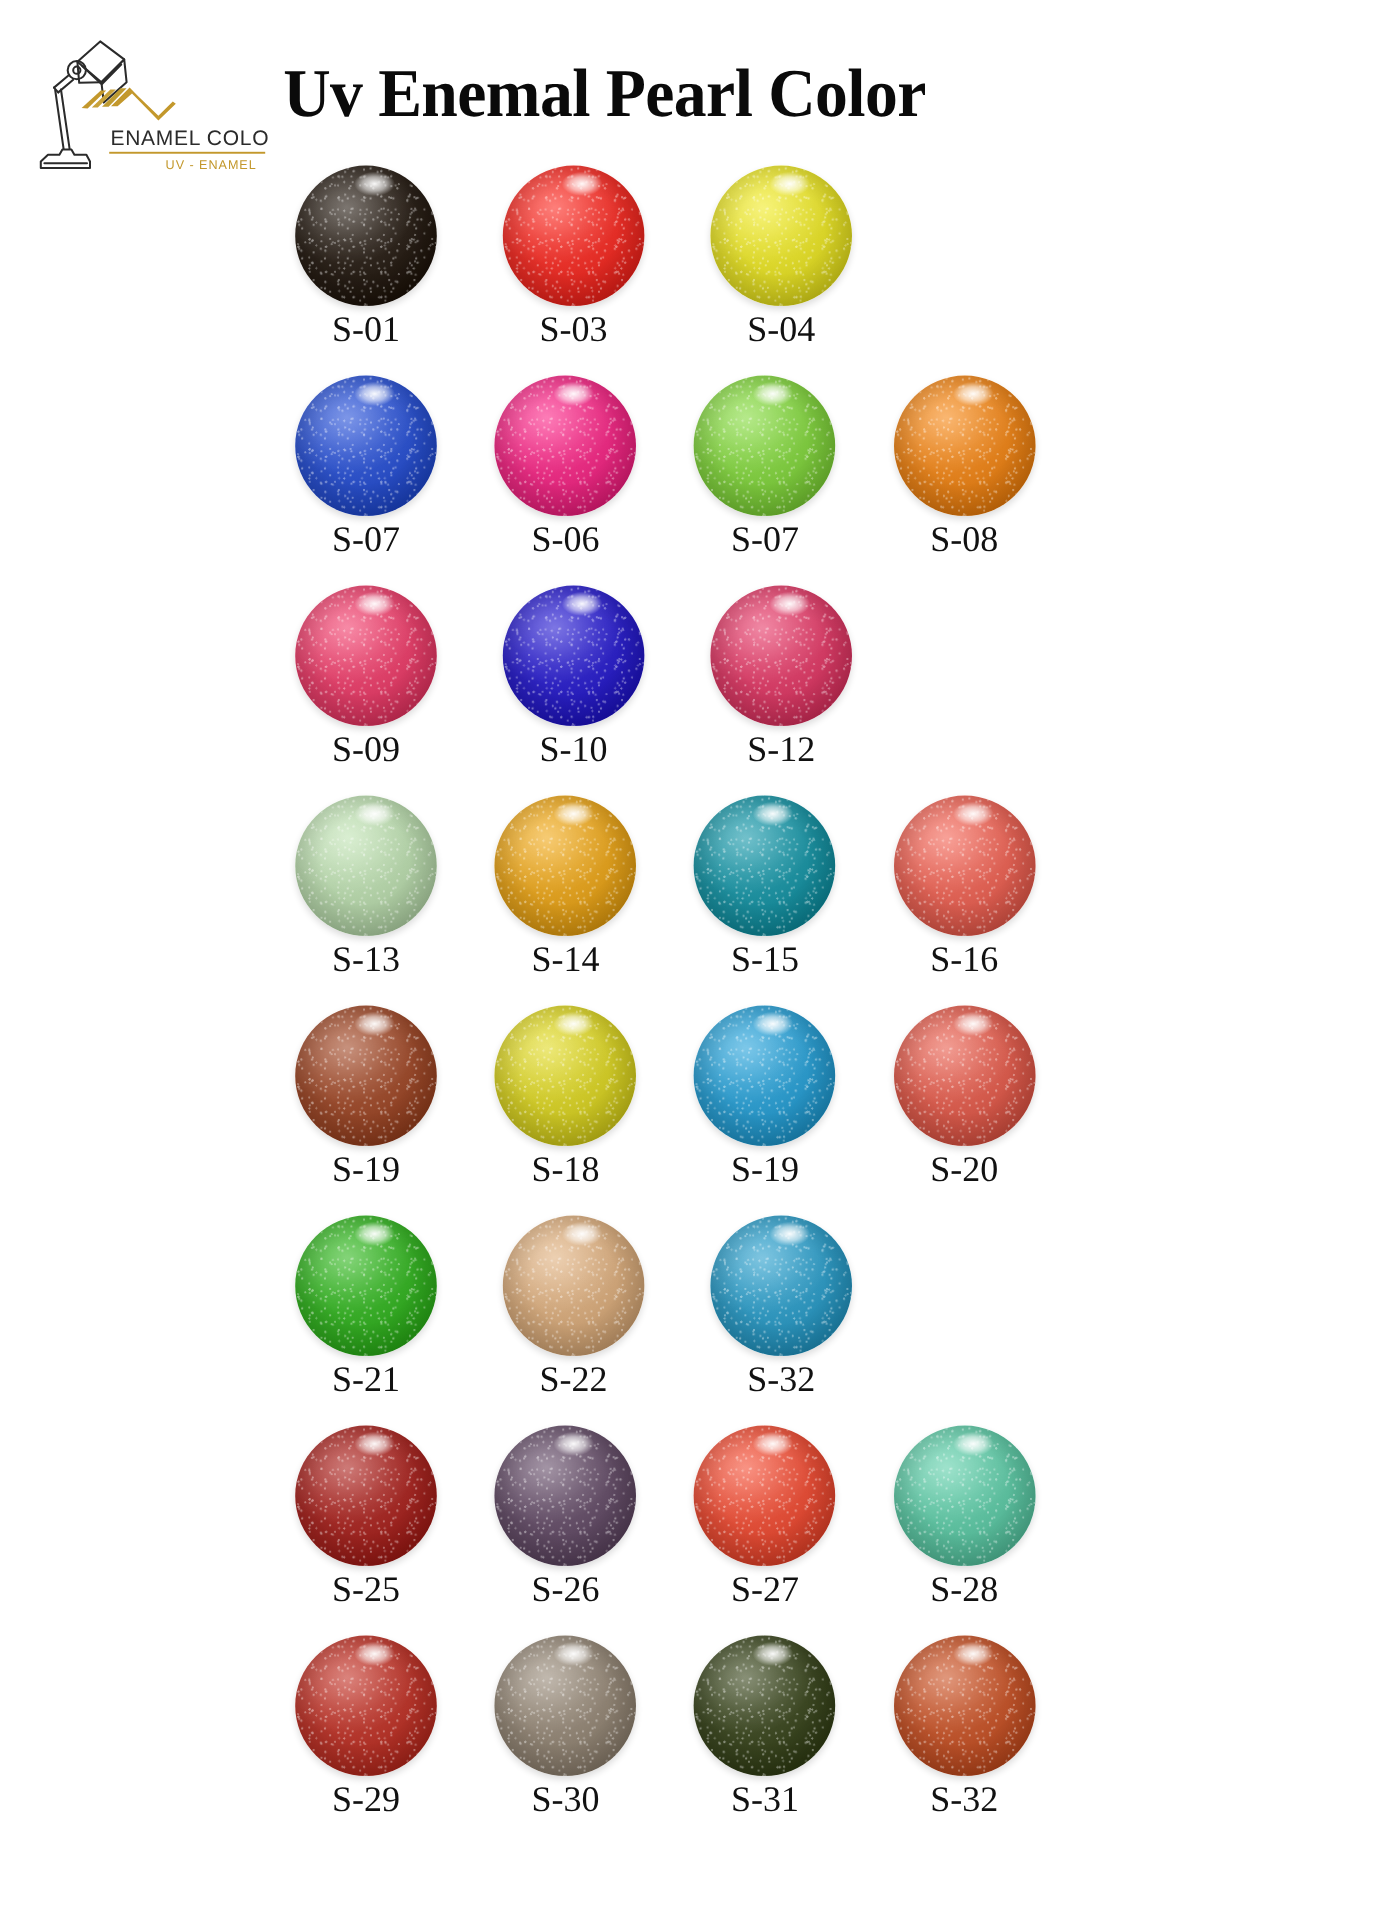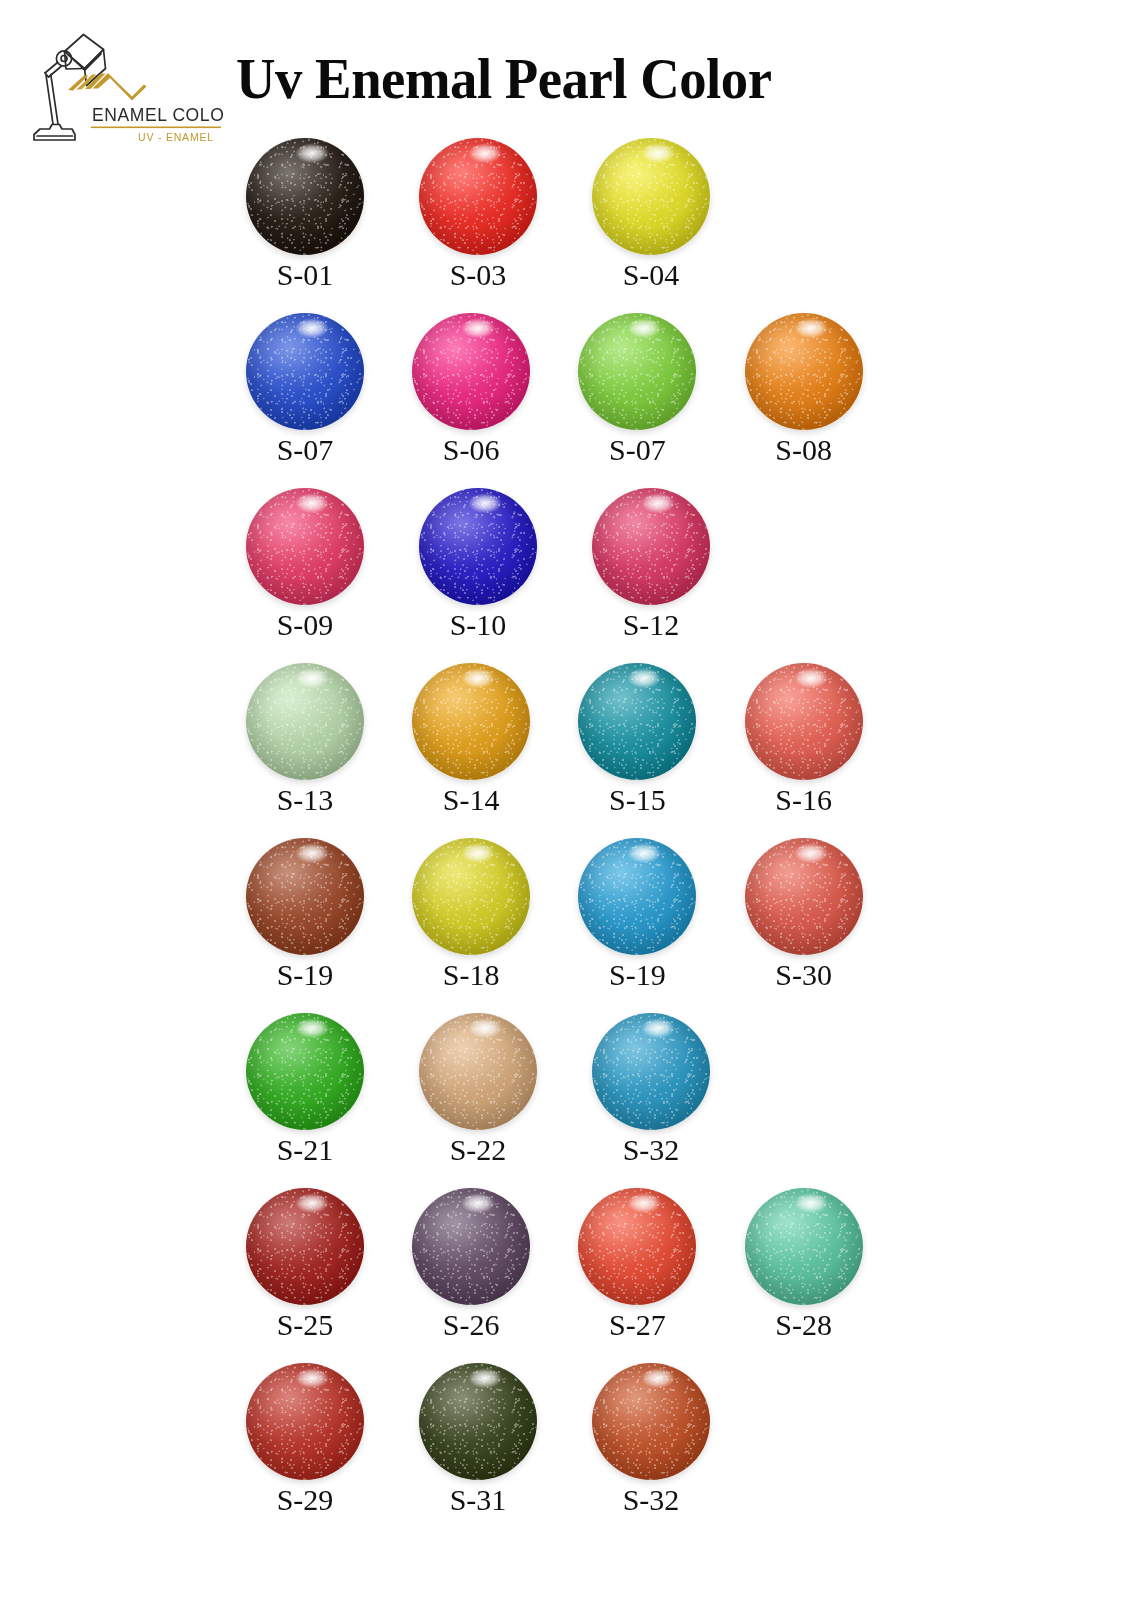--- a/index.html
+++ b/index.html
@@ -301,82 +301,88 @@
       <div class="cell">
         <div class="dome-wrap">
           <div class="dome" style="background: radial-gradient(circle at 38% 30%, rgb(69, 176, 224) 0%, rgb(43, 150, 198) 48%, rgb(21, 128, 176) 86%, rgb(5, 112, 160) 100%);"></div>
         </div>
         <div class="swatch-label">S-19</div>
       </div>
       <div class="cell">
         <div class="dome-wrap">
           <div class="dome" style="background: radial-gradient(circle at 38% 30%, rgb(236, 115, 101) 0%, rgb(210, 89, 75) 48%, rgb(188, 67, 53) 86%, rgb(172, 51, 37) 100%);"></div>
         </div>
+        <div class="swatch-label">S-20</div>
+      </div>
+    </div>
+    <div class="row">
+      <div class="cell">
+        <div class="dome-wrap">
+          <div class="dome" style="background: radial-gradient(circle at 38% 30%, rgb(79, 194, 63) 0%, rgb(53, 168, 37) 48%, rgb(31, 146, 15) 86%, rgb(15, 130, 0) 100%);"></div>
+        </div>
+        <div class="swatch-label">S-21</div>
+      </div>
+      <div class="cell">
+        <div class="dome-wrap">
+          <div class="dome" style="background: radial-gradient(circle at 38% 30%, rgb(229, 188, 145) 0%, rgb(203, 162, 119) 48%, rgb(181, 140, 97) 86%, rgb(165, 124, 81) 100%);"></div>
+        </div>
+        <div class="swatch-label">S-22</div>
+      </div>
+      <div class="cell">
+        <div class="dome-wrap">
+          <div class="dome" style="background: radial-gradient(circle at 38% 30%, rgb(72, 173, 212) 0%, rgb(46, 147, 186) 48%, rgb(24, 125, 164) 86%, rgb(8, 109, 148) 100%);"></div>
+        </div>
+        <div class="swatch-label">S-32</div>
+      </div>
+    </div>
+    <div class="row">
+      <div class="cell">
+        <div class="dome-wrap">
+          <div class="dome" style="background: radial-gradient(circle at 38% 30%, rgb(184, 65, 61) 0%, rgb(158, 39, 35) 48%, rgb(136, 17, 13) 86%, rgb(120, 1, 0) 100%);"></div>
+        </div>
+        <div class="swatch-label">S-25</div>
+      </div>
+      <div class="cell">
+        <div class="dome-wrap">
+          <div class="dome" style="background: radial-gradient(circle at 38% 30%, rgb(123, 102, 126) 0%, rgb(97, 76, 100) 48%, rgb(75, 54, 78) 86%, rgb(59, 38, 62) 100%);"></div>
+        </div>
+        <div class="swatch-label">S-26</div>
+      </div>
+      <div class="cell">
+        <div class="dome-wrap">
+          <div class="dome" style="background: radial-gradient(circle at 38% 30%, rgb(246, 101, 79) 0%, rgb(220, 75, 53) 48%, rgb(198, 53, 31) 86%, rgb(182, 37, 15) 100%);"></div>
+        </div>
+        <div class="swatch-label">S-27</div>
+      </div>
+      <div class="cell">
+        <div class="dome-wrap">
+          <div class="dome" style="background: radial-gradient(circle at 38% 30%, rgb(117, 214, 182) 0%, rgb(91, 188, 156) 48%, rgb(69, 166, 134) 86%, rgb(53, 150, 118) 100%);"></div>
+        </div>
+        <div class="swatch-label">S-28</div>
+      </div>
+    </div>
+    <div class="row">
+      <div class="cell">
+        <div class="dome-wrap">
+          <div class="dome" style="background: radial-gradient(circle at 38% 30%, rgb(203, 78, 68) 0%, rgb(177, 52, 42) 48%, rgb(155, 30, 20) 86%, rgb(139, 14, 4) 100%);"></div>
+        </div>
+        <div class="swatch-label">S-29</div>
+      </div>
+      <div class="cell">
+        <div class="dome-wrap">
+          <div class="dome" style="background: radial-gradient(circle at 38% 30%, rgb(166, 154, 139) 0%, rgb(140, 128, 113) 48%, rgb(118, 106, 91) 86%, rgb(102, 90, 75) 100%);"></div>
+        </div>
         <div class="swatch-label">S-30</div>
       </div>
-    </div>
-    <div class="row">
-      <div class="cell">
-        <div class="dome-wrap">
-          <div class="dome" style="background: radial-gradient(circle at 38% 30%, rgb(79, 194, 63) 0%, rgb(53, 168, 37) 48%, rgb(31, 146, 15) 86%, rgb(15, 130, 0) 100%);"></div>
-        </div>
-        <div class="swatch-label">S-21</div>
-      </div>
-      <div class="cell">
-        <div class="dome-wrap">
-          <div class="dome" style="background: radial-gradient(circle at 38% 30%, rgb(229, 188, 145) 0%, rgb(203, 162, 119) 48%, rgb(181, 140, 97) 86%, rgb(165, 124, 81) 100%);"></div>
-        </div>
-        <div class="swatch-label">S-22</div>
-      </div>
-      <div class="cell">
-        <div class="dome-wrap">
-          <div class="dome" style="background: radial-gradient(circle at 38% 30%, rgb(72, 173, 212) 0%, rgb(46, 147, 186) 48%, rgb(24, 125, 164) 86%, rgb(8, 109, 148) 100%);"></div>
+      <div class="cell">
+        <div class="dome-wrap">
+          <div class="dome" style="background: radial-gradient(circle at 38% 30%, rgb(85, 96, 60) 0%, rgb(59, 70, 34) 48%, rgb(37, 48, 12) 86%, rgb(21, 32, 0) 100%);"></div>
+        </div>
+        <div class="swatch-label">S-31</div>
+      </div>
+      <div class="cell">
+        <div class="dome-wrap">
+          <div class="dome" style="background: radial-gradient(circle at 38% 30%, rgb(211, 107, 68) 0%, rgb(185, 81, 42) 48%, rgb(163, 59, 20) 86%, rgb(147, 43, 4) 100%);"></div>
         </div>
         <div class="swatch-label">S-32</div>
       </div>
     </div>
-    <div class="row">
-      <div class="cell">
-        <div class="dome-wrap">
-          <div class="dome" style="background: radial-gradient(circle at 38% 30%, rgb(184, 65, 61) 0%, rgb(158, 39, 35) 48%, rgb(136, 17, 13) 86%, rgb(120, 1, 0) 100%);"></div>
-        </div>
-        <div class="swatch-label">S-25</div>
-      </div>
-      <div class="cell">
-        <div class="dome-wrap">
-          <div class="dome" style="background: radial-gradient(circle at 38% 30%, rgb(123, 102, 126) 0%, rgb(97, 76, 100) 48%, rgb(75, 54, 78) 86%, rgb(59, 38, 62) 100%);"></div>
-        </div>
-        <div class="swatch-label">S-26</div>
-      </div>
-      <div class="cell">
-        <div class="dome-wrap">
-          <div class="dome" style="background: radial-gradient(circle at 38% 30%, rgb(246, 101, 79) 0%, rgb(220, 75, 53) 48%, rgb(198, 53, 31) 86%, rgb(182, 37, 15) 100%);"></div>
-        </div>
-        <div class="swatch-label">S-27</div>
-      </div>
-      <div class="cell">
-        <div class="dome-wrap">
-          <div class="dome" style="background: radial-gradient(circle at 38% 30%, rgb(117, 214, 182) 0%, rgb(91, 188, 156) 48%, rgb(69, 166, 134) 86%, rgb(53, 150, 118) 100%);"></div>
-        </div>
-        <div class="swatch-label">S-28</div>
-      </div>
-    </div>
-    <div class="row">
-      <div class="cell">
-        <div class="dome-wrap">
-          <div class="dome" style="background: radial-gradient(circle at 38% 30%, rgb(203, 78, 68) 0%, rgb(177, 52, 42) 48%, rgb(155, 30, 20) 86%, rgb(139, 14, 4) 100%);"></div>
-        </div>
-        <div class="swatch-label">S-29</div>
-      </div>
-      <div class="cell">
-        <div class="dome-wrap">
-          <div class="dome" style="background: radial-gradient(circle at 38% 30%, rgb(85, 96, 60) 0%, rgb(59, 70, 34) 48%, rgb(37, 48, 12) 86%, rgb(21, 32, 0) 100%);"></div>
-        </div>
-        <div class="swatch-label">S-31</div>
-      </div>
-      <div class="cell">
-        <div class="dome-wrap">
-          <div class="dome" style="background: radial-gradient(circle at 38% 30%, rgb(211, 107, 68) 0%, rgb(185, 81, 42) 48%, rgb(163, 59, 20) 86%, rgb(147, 43, 4) 100%);"></div>
-        </div>
-        <div class="swatch-label">S-32</div>
-      </div>
-    </div>
   </div>
 
 </body></html>

